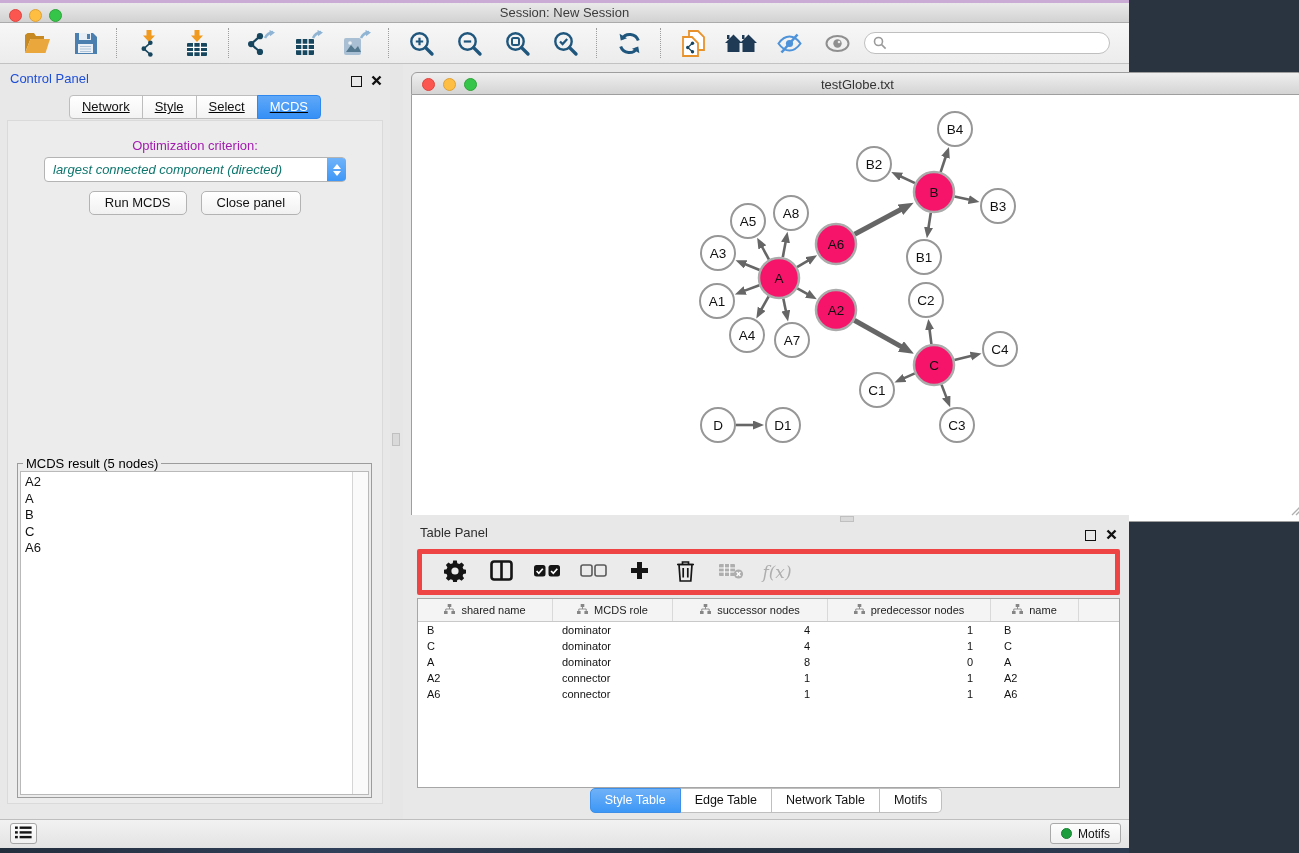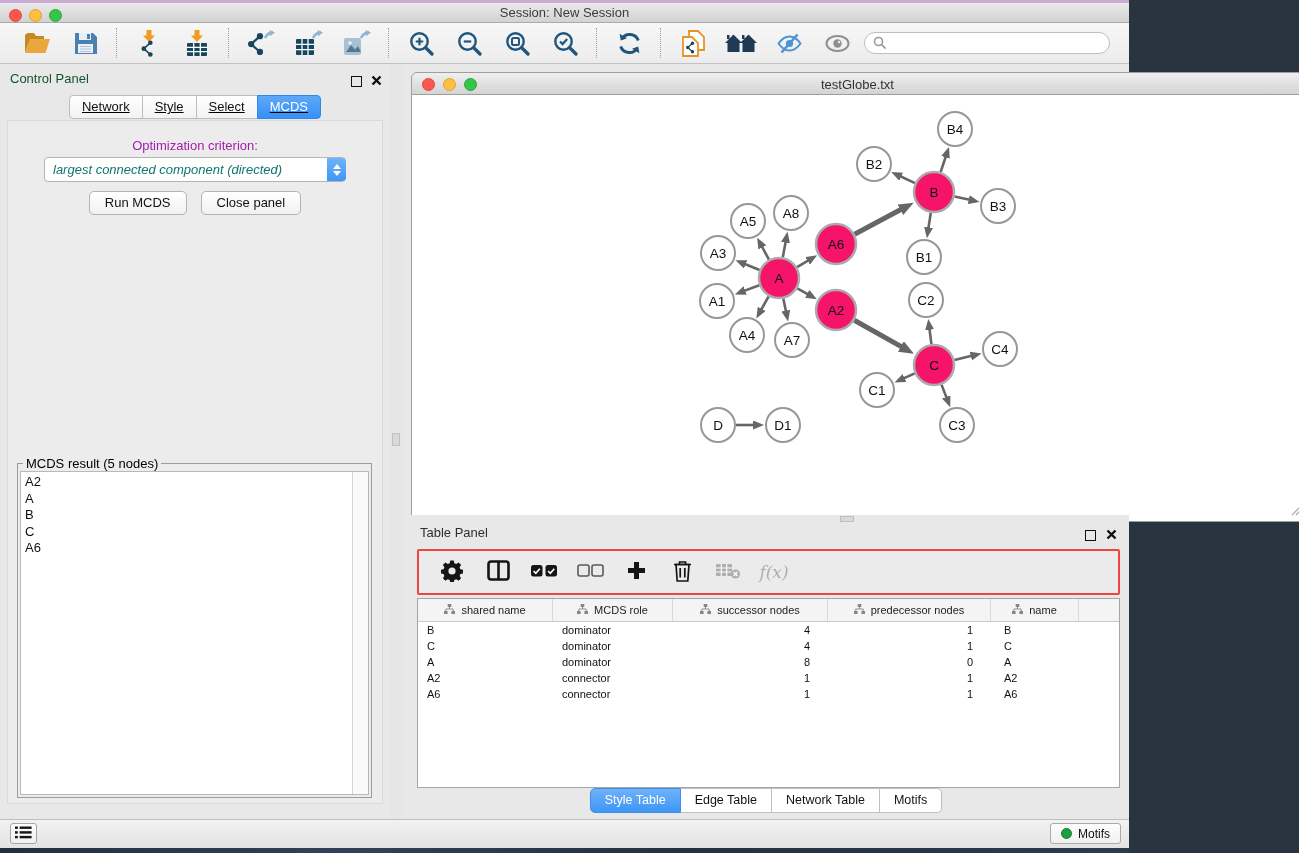--- a/index.html
+++ b/index.html
@@ -24,21 +24,21 @@
   .tgroup{display:flex;align-items:center;gap:14px;padding:0 10px;}
   .tsep{width:1px;height:30px;border-left:1px dotted #9E9E9E;margin:0 4px;}
   .tbtn{background:transparent;border:none;padding:2px;display:flex;align-items:center;justify-content:center;width:34px;height:34px;cursor:pointer;}
   .tbtn .ticon{display:flex;align-items:center;justify-content:center;}
   .search-wrap{margin-left:auto;margin-right:9px;position:relative;width:296px;height:22px;}
   .search-wrap input{width:100%;height:100%;box-sizing:border-box;border:1px solid #BFBFBF;border-radius:11px;background:#fff;padding:0 10px 0 28px;font-size:13px;outline:none;}
   .search-wrap .mag{position:absolute;left:9px;top:4px;}
 
   
   .control-panel{position:absolute;left:0;top:64px;width:390px;bottom:33px;background:#E8E8E8;}
-  .cp-header-title{position:absolute;left:10px;top:7px;font-size:13px;color:#14532d;}
+  .cp-header-title{position:absolute;left:10px;top:7px;font-size:13px;color:#1d4ed8;}
   .panel-icons{position:absolute;right:8px;top:8px;display:flex;gap:9px;align-items:center;}
   .float-box{width:9px;height:9px;border:1.6px solid #111;display:inline-block;}
   .cp-tabs{position:absolute;left:0;right:0;top:31px;display:flex;justify-content:center;text-decoration:underline;}
   .cptab{font-size:13px;padding:3px 12px 4px;background:linear-gradient(#FFFFFF,#F3F3F3);border:1px solid #BDBDBD;margin-left:-1px;color:#111;cursor:pointer;font-family:inherit;}
   .cptab.first{border-radius:4px 0 0 4px;margin-left:0;}
   .cptab.last{border-radius:0 4px 4px 0;}
   .cptab.sel{background:linear-gradient(#5FA8F8,#3690F6);border-color:#2F88EE;color:#fff;}
   .cp-box{position:absolute;left:7px;right:7px;top:56px;bottom:16px;background:#ECECEC;border:1px solid #DADADA;}
   .opt-label{position:absolute;left:0;right:0;top:17px;text-align:center;font-size:13px;color:#a21caf;}
   .dropdown{position:absolute;left:36px;right:36px;top:36px;height:23px;background:#fff;border:1px solid #B4B4B4;border-radius:4px;display:flex;align-items:center;cursor:pointer;}
@@ -67,21 +67,21 @@
   .net-titlebar .title{position:absolute;left:0;right:0;top:4px;text-align:center;font-size:13px;color:#333;}
   .net-lights{position:absolute;left:10px;top:5px;display:flex;gap:8px;}
   .net-canvas{position:absolute;left:0;right:0;top:23px;bottom:0;background:#fff;border:1px solid #9E9E9E;border-top:none;box-sizing:border-box;}
   .resize-grip{position:absolute;right:1px;bottom:1px;}
 
   
   .table-panel{position:absolute;left:0;right:0;top:451px;bottom:0;background:#E8E8E8;}
   .h-grip{position:absolute;left:437px;top:1px;width:14px;height:6px;background:#D9D9D9;border:1px solid #C0C0C0;box-sizing:border-box;}
   .tp-title{position:absolute;left:17px;top:10px;font-size:13px;color:#2E2E2E;}
   .tp-panel-icons{position:absolute;right:12px;top:11px;display:flex;gap:10px;align-items:center;}
-  .tp-toolbar{position:absolute;left:14px;right:9px;top:34px;height:46px;background:#EBEBEB;border:2px solid #ef4444;border-radius:2px;display:flex;align-items:center;padding:0 14px;gap:8px;box-sizing:border-box;}
+  .tp-toolbar{position:absolute;left:14px;right:9px;top:34px;height:46px;background:#EBEBEB;border:5px solid #ef4444;border-radius:2px;display:flex;align-items:center;padding:0 14px;gap:8px;box-sizing:border-box;}
   .ttb{background:transparent;border:none;width:38px;height:38px;display:flex;align-items:center;justify-content:center;cursor:pointer;}
   .fx{font-family:"DejaVu Serif",serif;font-style:italic;font-size:17px;color:#ABABAB;}
   .tbl{position:absolute;left:14px;right:9px;top:83px;height:188px;background:#fff;border:1px solid #A6A6A6;overflow:hidden;}
   .tbl-head{display:flex;height:22px;background:#F4F4F4;border-bottom:1px solid #C9C9C9;}
   .th{display:flex;align-items:center;justify-content:center;gap:6px;font-size:11px;color:#222;border-right:1px solid #D9D9D9;box-sizing:border-box;}
   .th.fill{border-right:none;flex:1;}
   .tr{display:flex;height:16px;align-items:center;}
   .td{font-size:11px;color:#111;box-sizing:border-box;white-space:nowrap;overflow:hidden;}
   .td.al{padding-left:9px;text-align:left;}
   .td.ar{padding-right:18px;text-align:right;}

